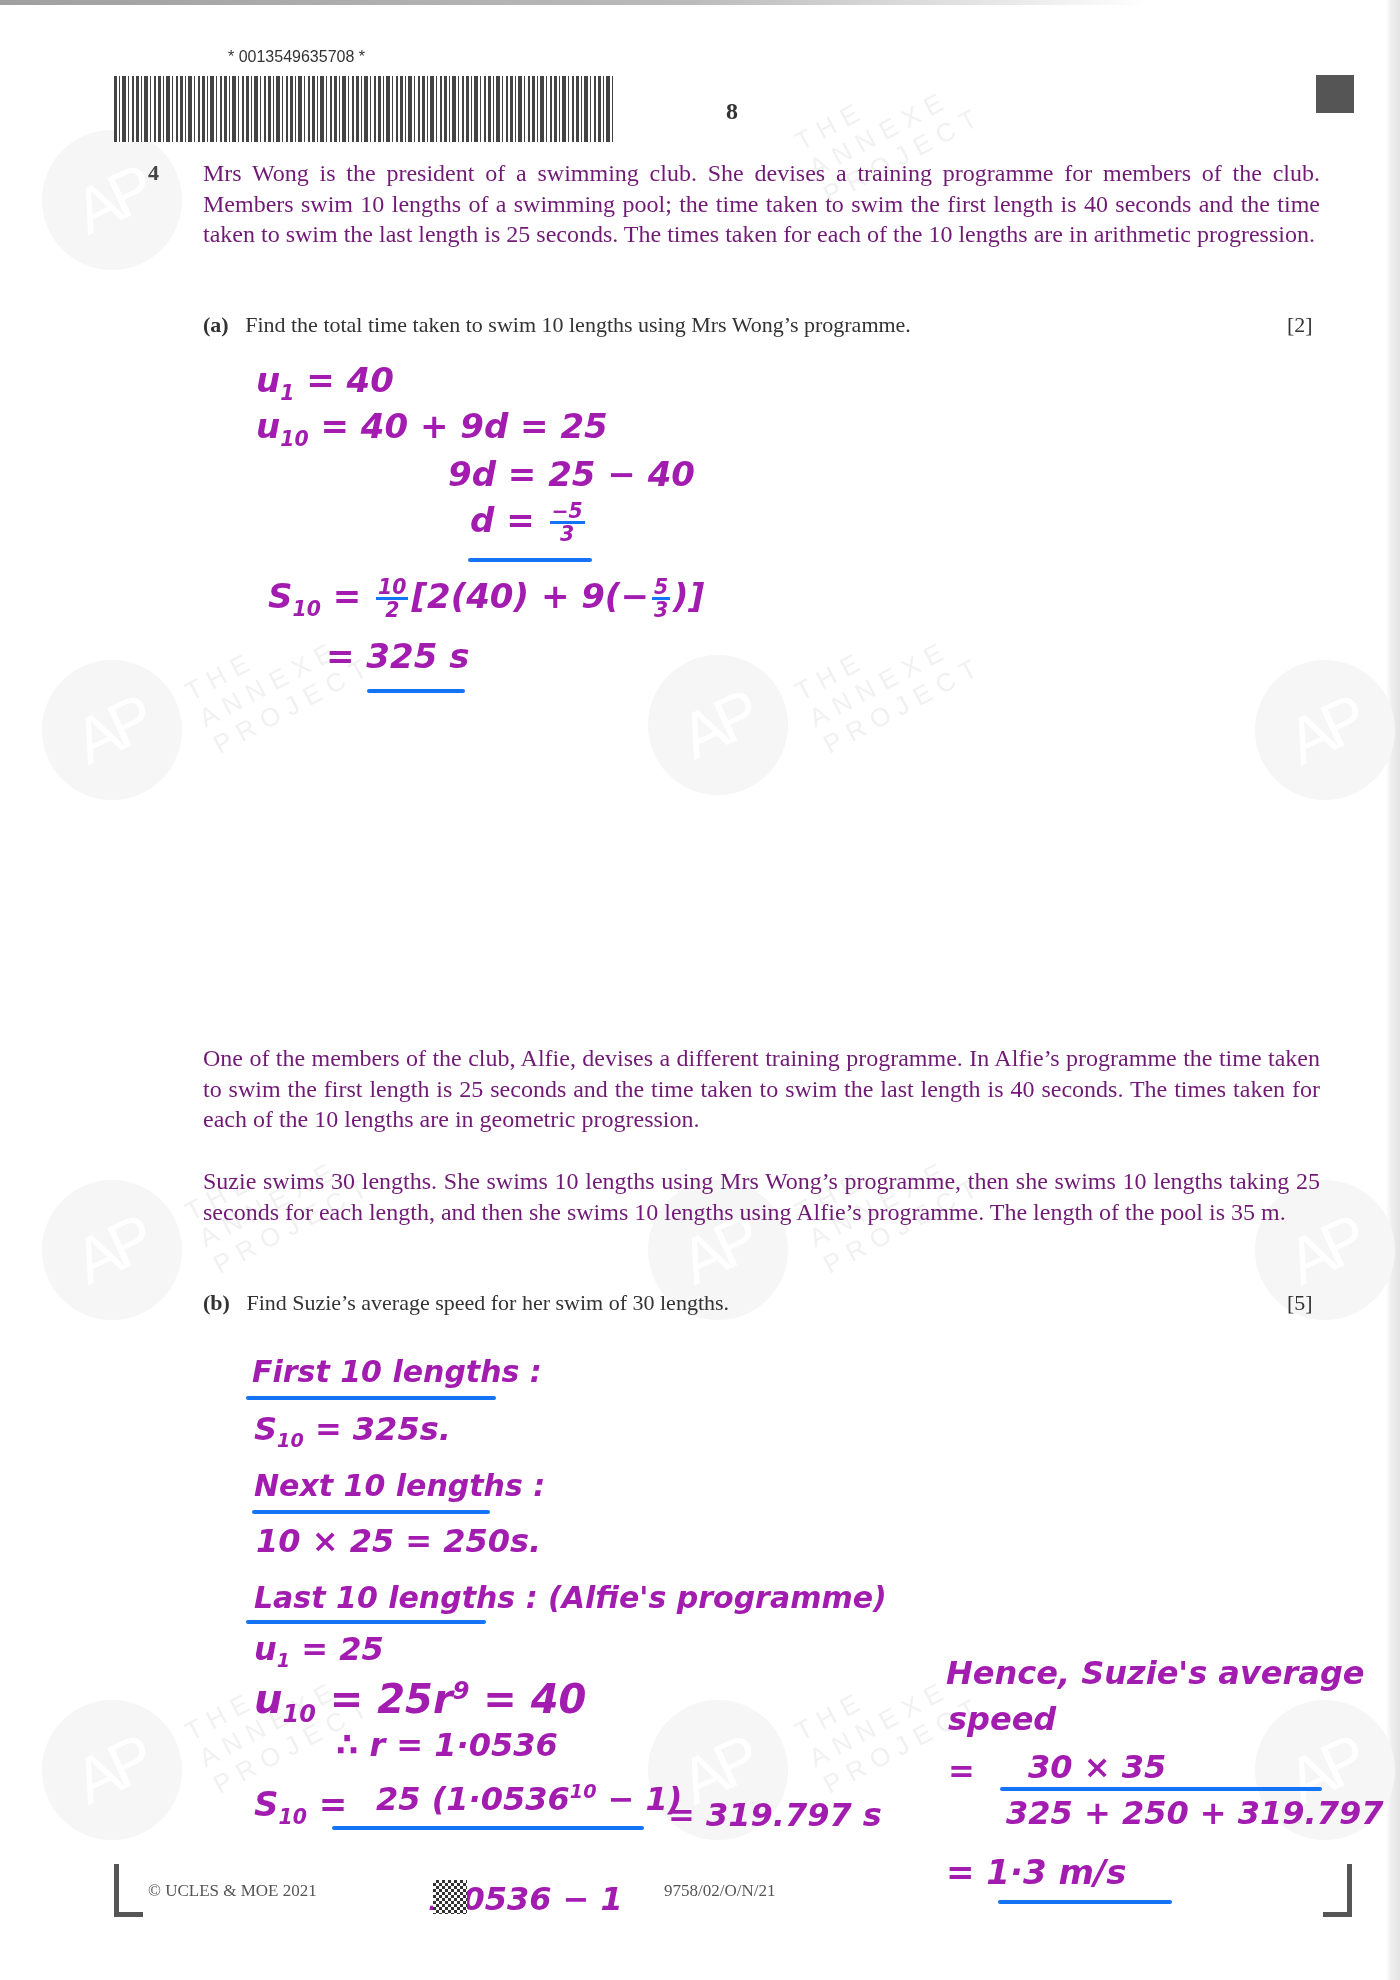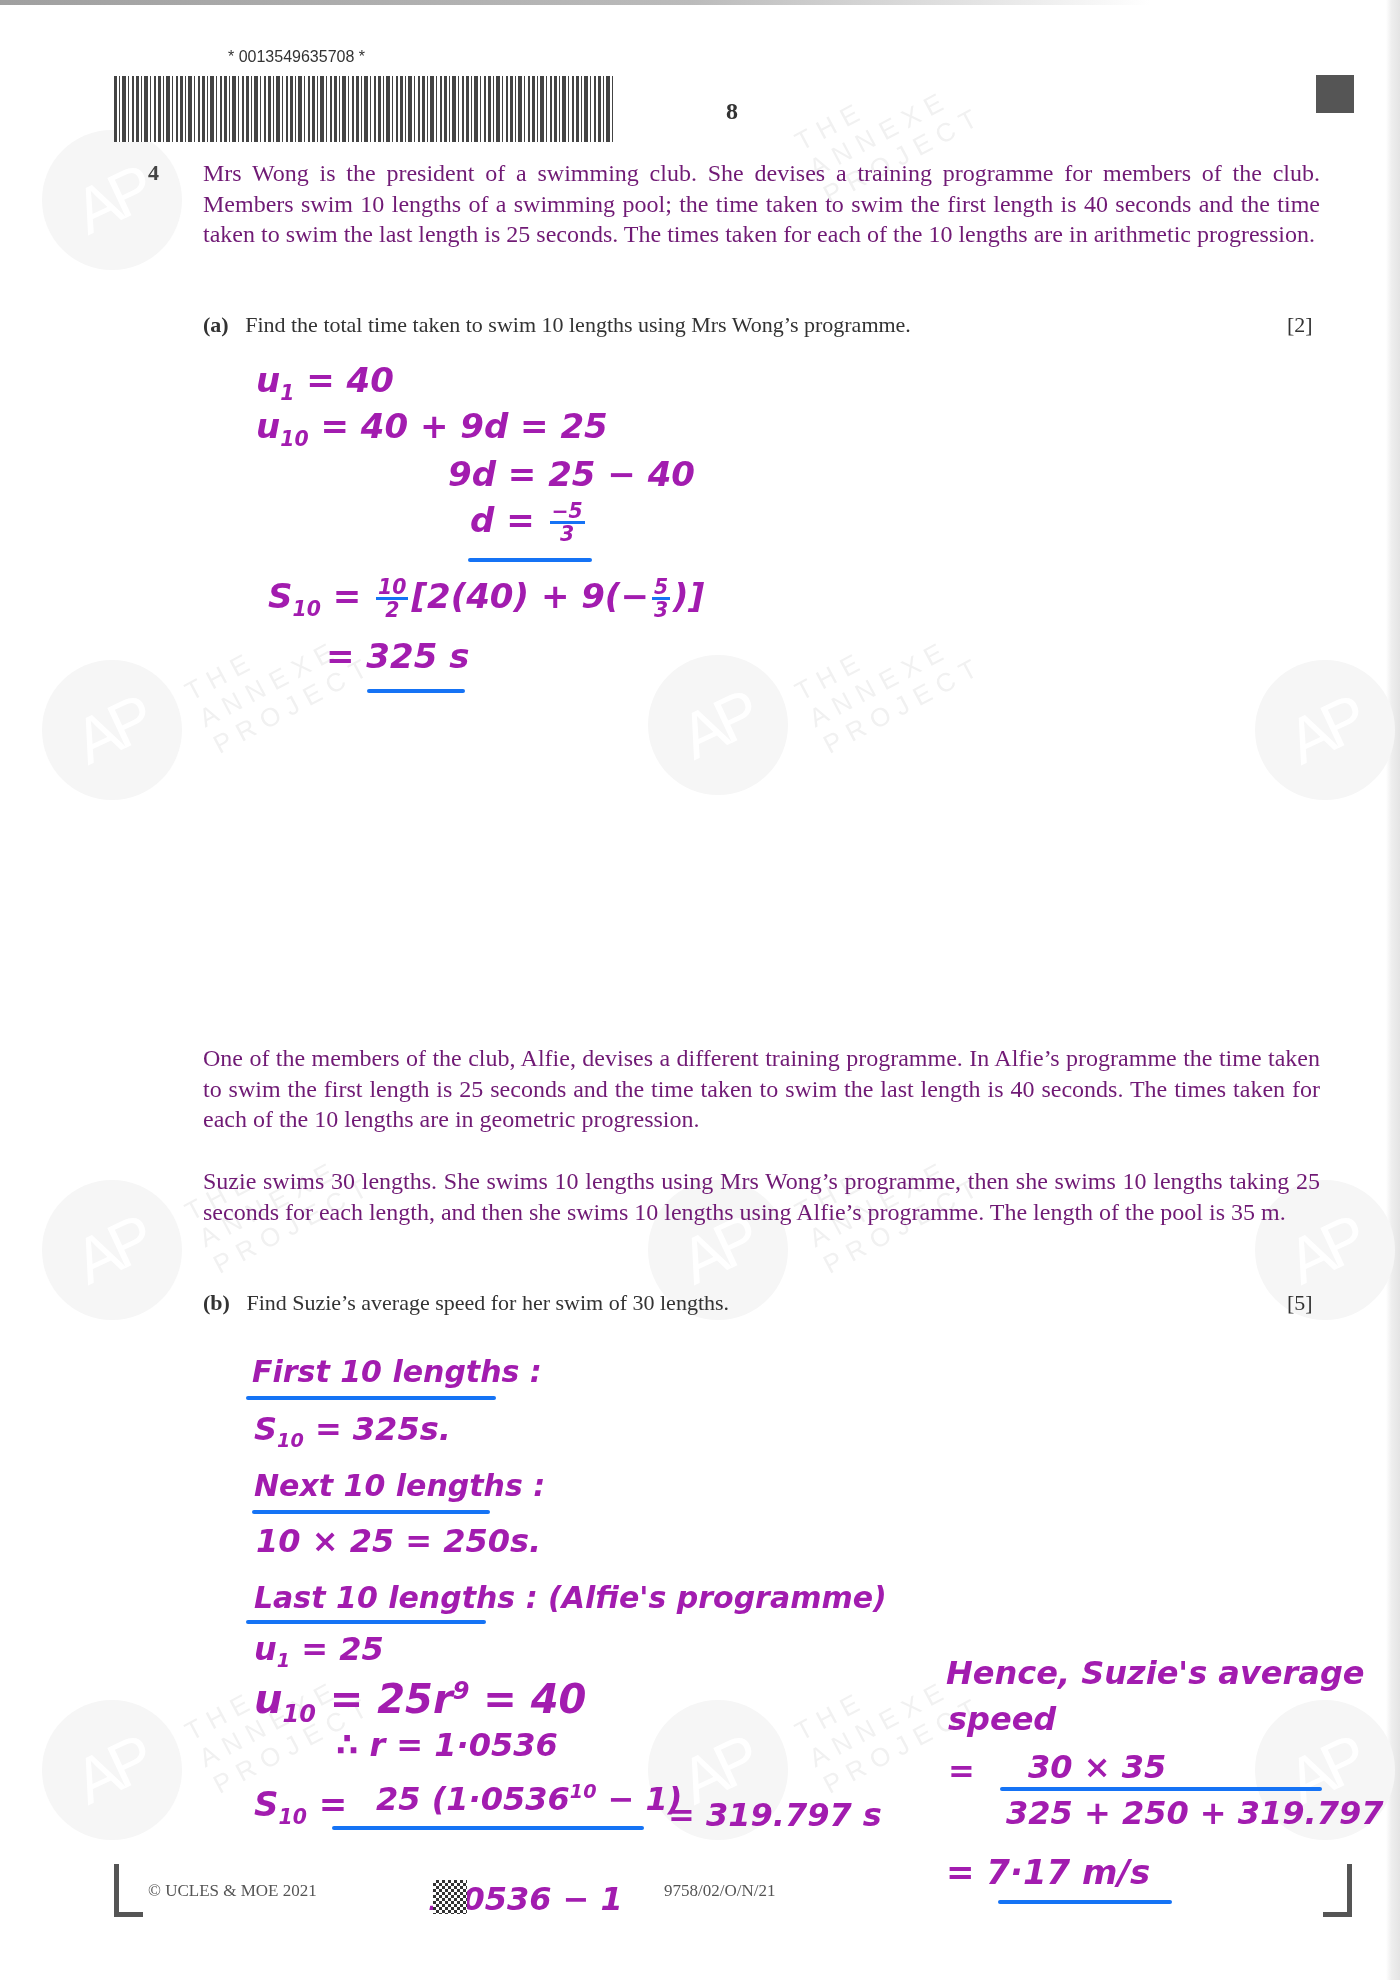--- a/index.html
+++ b/index.html
@@ -196,20 +196,20 @@
 <div class="uline" style="left:332px;top:1826px;width:312px;"></div>
 <div class="hw" style="left:428px;top:1880px;font-size:32px;">1·0536 − 1</div>
 <div class="hw" style="left:668px;top:1796px;font-size:32px;">= 319.797 s</div>
 
 <div class="hw" style="left:946px;top:1654px;font-size:32px;">Hence, Suzie's average</div>
 <div class="hw" style="left:948px;top:1700px;font-size:32px;text-align:center;">speed</div>
 <div class="hw" style="left:948px;top:1752px;font-size:32px;">=</div>
 <div class="hw" style="left:1028px;top:1748px;font-size:32px;">30 × 35</div>
 <div class="uline" style="left:1000px;top:1787px;width:322px;"></div>
 <div class="hw" style="left:1006px;top:1794px;font-size:32px;">325 + 250 + 319.797</div>
-<div class="hw" style="left:946px;top:1852px;font-size:34px;">= 7·17 m/s</div>
+<div class="hw" style="left:946px;top:1852px;font-size:34px;">= 1·3 m/s</div>
 <div class="uline" style="left:998px;top:1900px;width:174px;"></div>
 
 <div class="bracket-l"></div>
 <div class="footer-left">© UCLES &amp; MOE 2021</div>
 <div class="qr"></div>
 <div class="footer-mid">9758/02/O/N/21</div>
 <div class="bracket-r"></div>
 
 </body></html>

